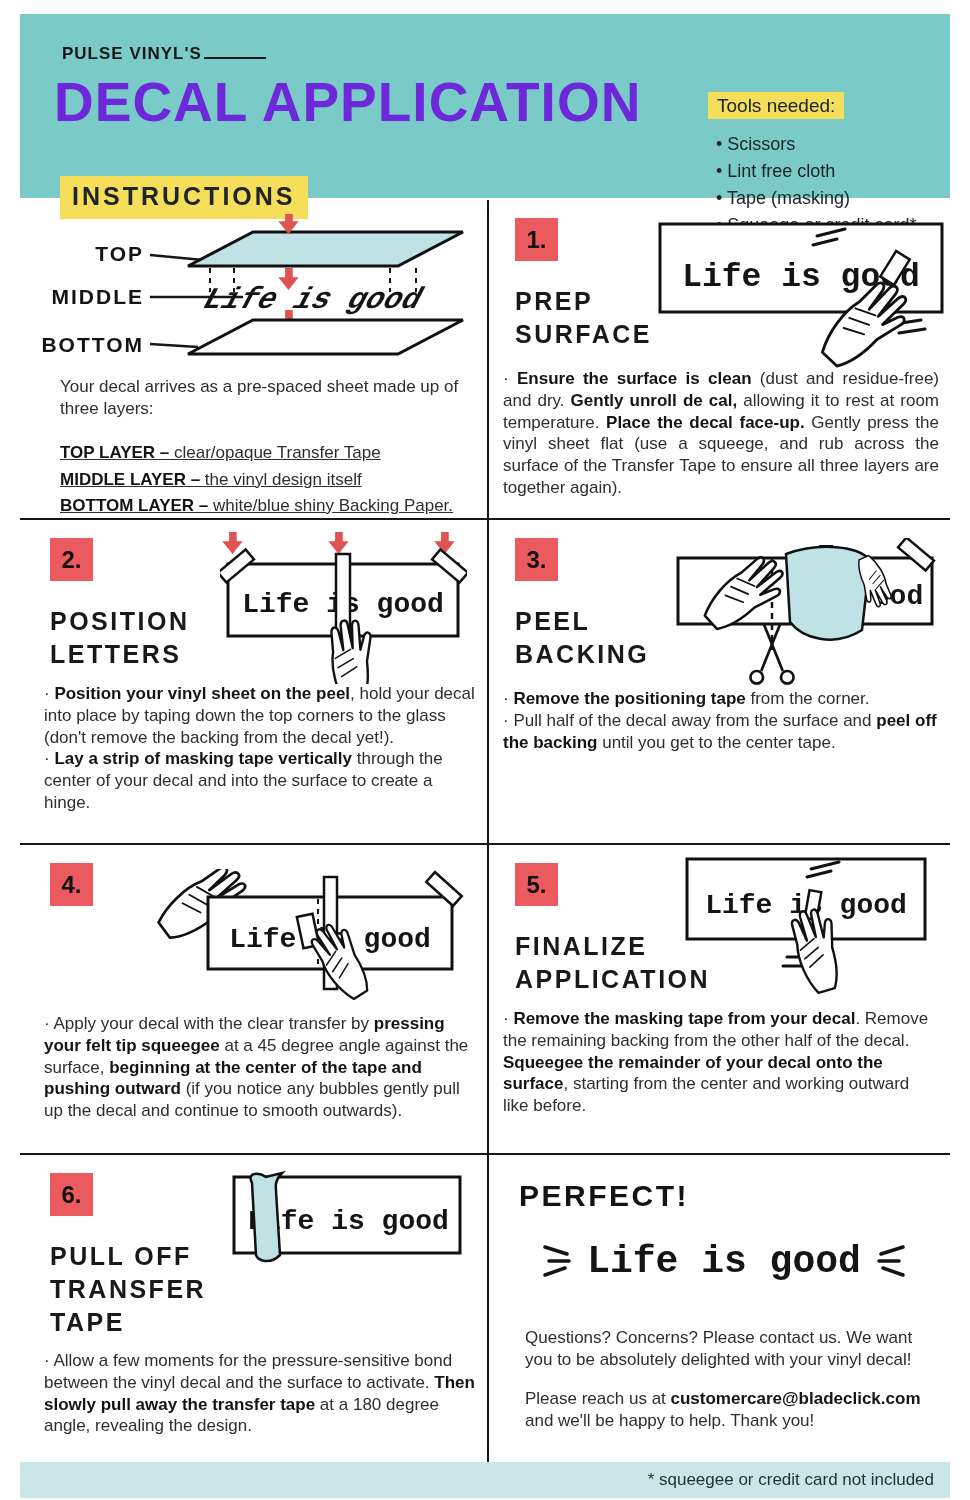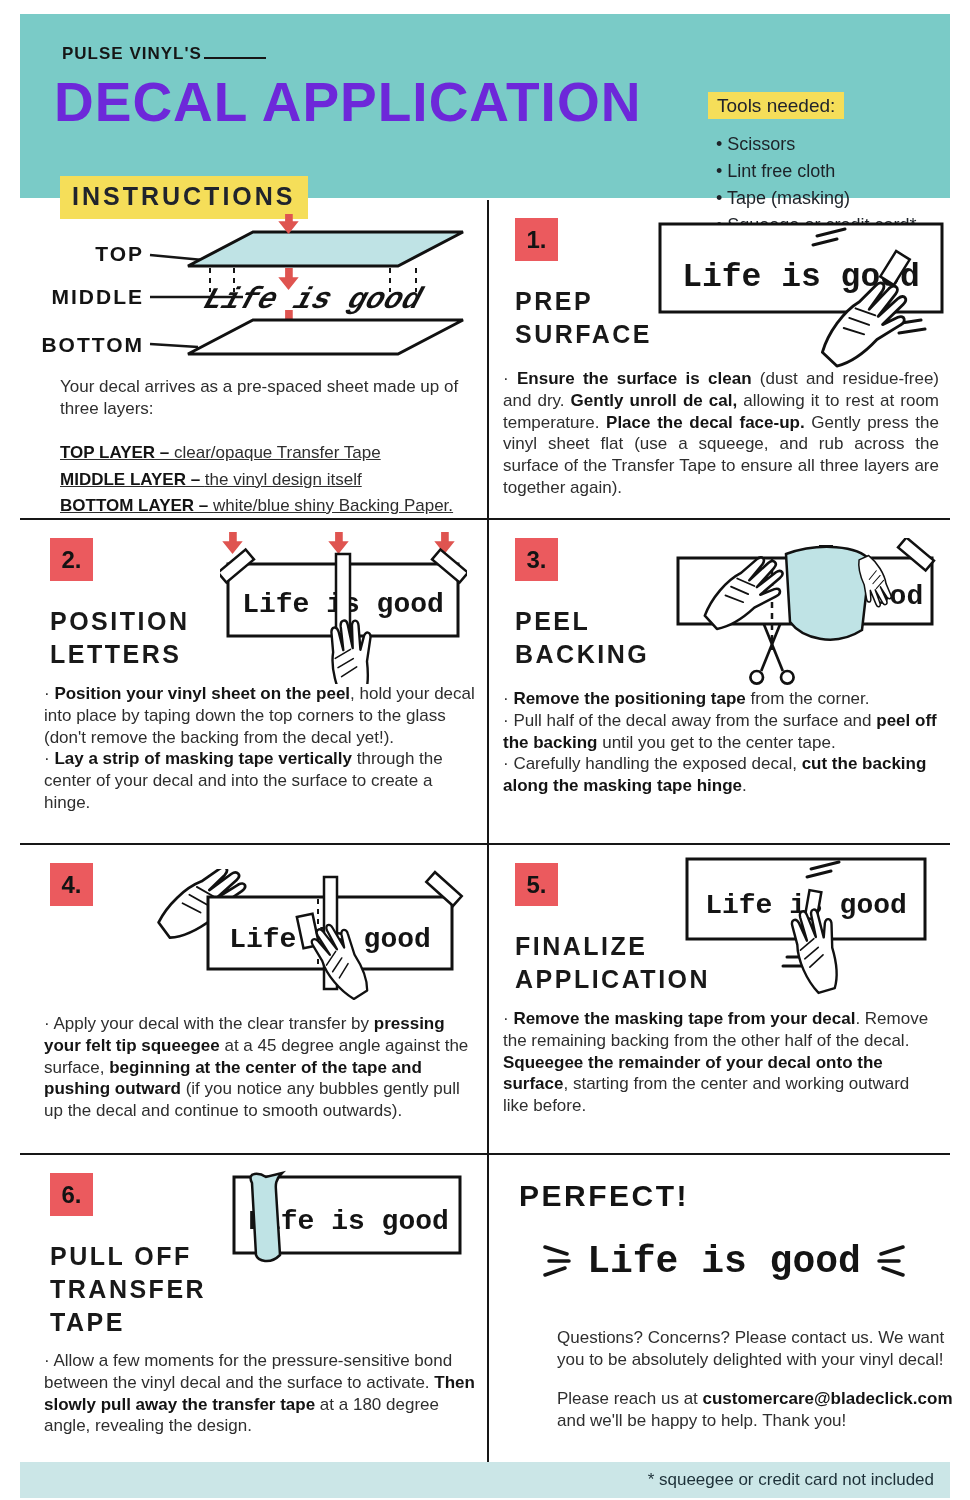--- a/index.html
+++ b/index.html
@@ -37,21 +37,21 @@
   .rl{margin:0;}
   .illus{position:absolute;}
 
   .lead{position:absolute;font-size:17px;line-height:22px;color:#2e2e2e;}
   .layers{position:absolute;font-size:17px;line-height:26.5px;color:#2e2e2e;text-decoration:underline;}
   .layers b{color:#141414;}
 
   .perfect-title{position:absolute;left:30px;top:24px;font-size:30px;font-weight:bold;letter-spacing:2.5px;color:#141414;}
   .perfect-decal{position:absolute;left:20px;top:84px;width:430px;display:flex;align-items:center;justify-content:center;gap:16px;}
   .perfect-text{font-family:"Liberation Mono","DejaVu Sans Mono",monospace;font-size:38px;font-weight:bold;color:#141414;white-space:nowrap;}
-  .ppara{position:absolute;left:36px;width:414px;font-size:17px;line-height:22px;color:#2e2e2e;margin-left:32px;}
+  .ppara{position:absolute;left:36px;width:414px;font-size:17px;line-height:22px;color:#2e2e2e;}
   .ppara b{color:#141414;}
 
   .footer{position:absolute;left:20px;top:1462px;width:930px;height:36px;background:var(--footer-teal);}
   .footer-note{position:absolute;right:16px;top:0;line-height:36px;font-size:17px;color:#1d3038;}
   svg text{fill:#141414;}
 </style>
 </head>
 <body>
 
 <div class="page">
@@ -173,21 +173,20 @@
       <rect x="146" y="8" width="12" height="16" fill="#fff" stroke="#111" stroke-width="2"></rect>
       <path d="M112,16 C146,4 184,8 196,22 L188,92 C160,110 128,100 116,84 Z" style="fill:var(--light-teal,#BFE3E5)" stroke="#111" stroke-width="2.5"></path>
       <use href="#handg" transform="translate(48,84) rotate(42) scale(0.85)"></use>
       <use href="#handg" transform="translate(188,26) rotate(150) scale(0.5)"></use>
       <use href="#tapep" transform="translate(242,16) rotate(40)"></use>
       <use href="#scis" transform="translate(98,88) scale(0.9)"></use>
     </svg>
     <div class="sbody" style="left:14px;top:168px;width:436px">
         <div class="rl"><span>· </span><b>Remove the positioning tape</b><span> from the corner.</span></div>
         <div class="rl"><span>· Pull half of the decal away from the surface and </span><b>peel off the backing</b><span> until you get to the center tape.</span></div>
-        <div class="rl"><span>· Carefully handling the exposed decal, </span><b>cut the backing along the masking tape hinge</b><span>.</span></div>
       </div>
   </div>
 
   <div class="cell" style="left:20px;top:845px;width:467px;height:306px">
     <div class="step-head" style="left:30px;top:18px">
       <div class="badge">4.</div>
     </div>
     <svg class="illus" style="left:128px;top:24px" width="318" height="134" viewBox="0 0 318 134">
       <use href="#handg" transform="translate(28,62) rotate(48) scale(0.9)"></use>
       <rect x="60" y="28" width="244" height="72" fill="#fff" stroke="#111" stroke-width="3"></rect>

